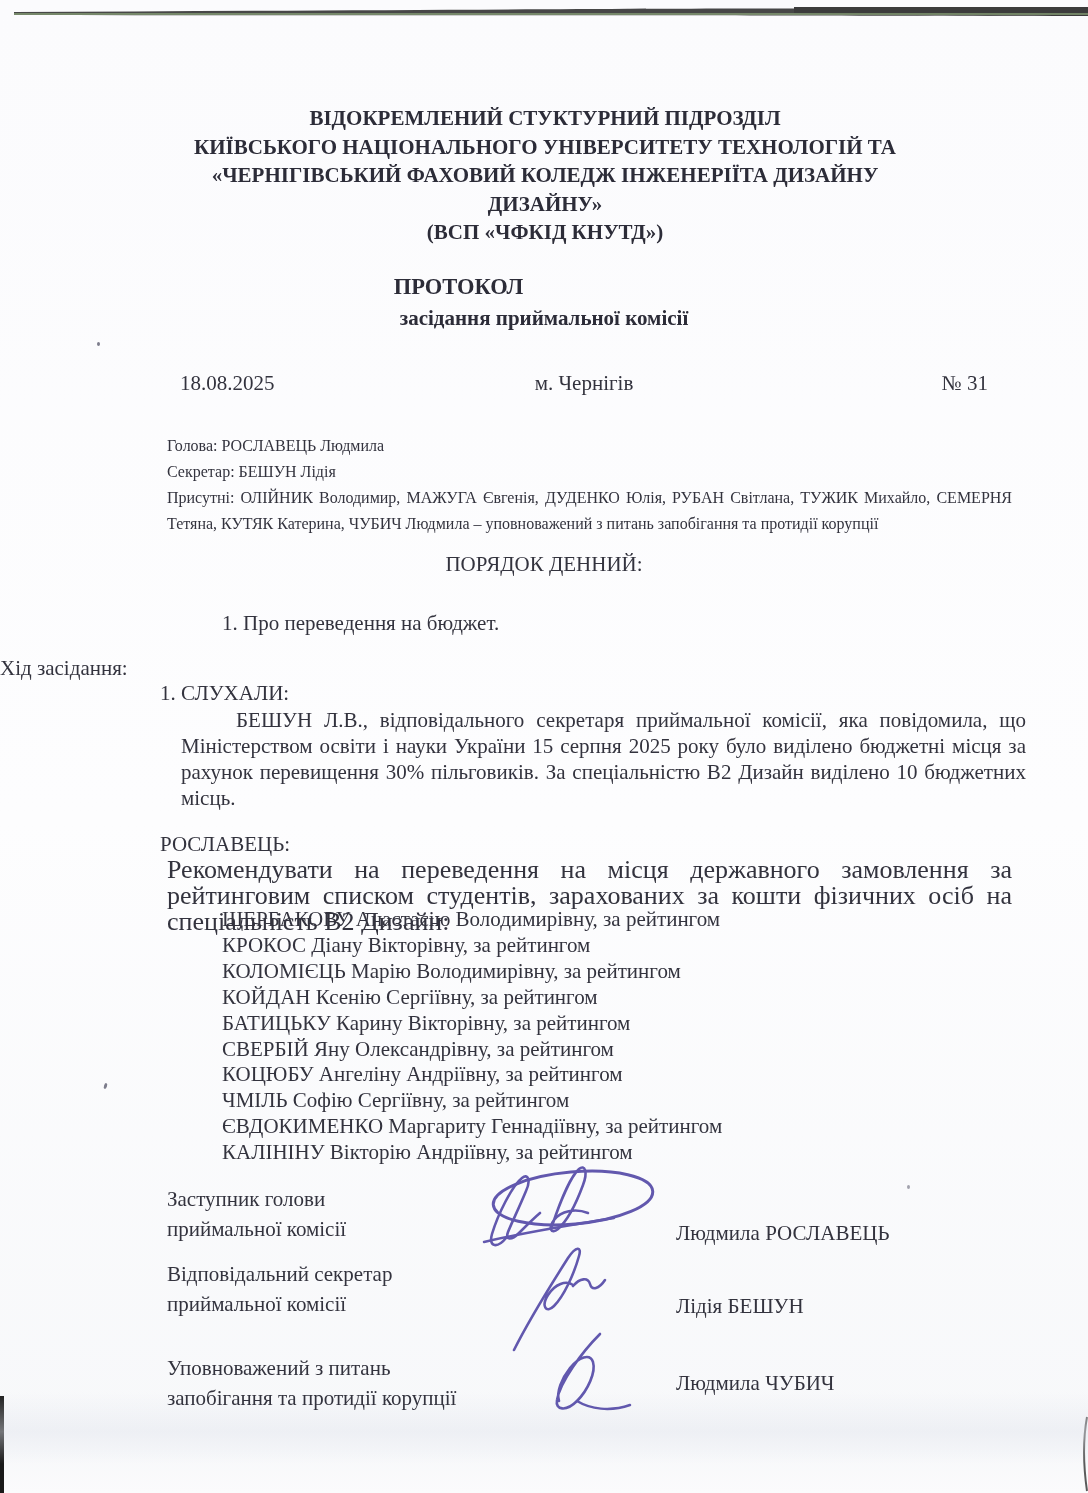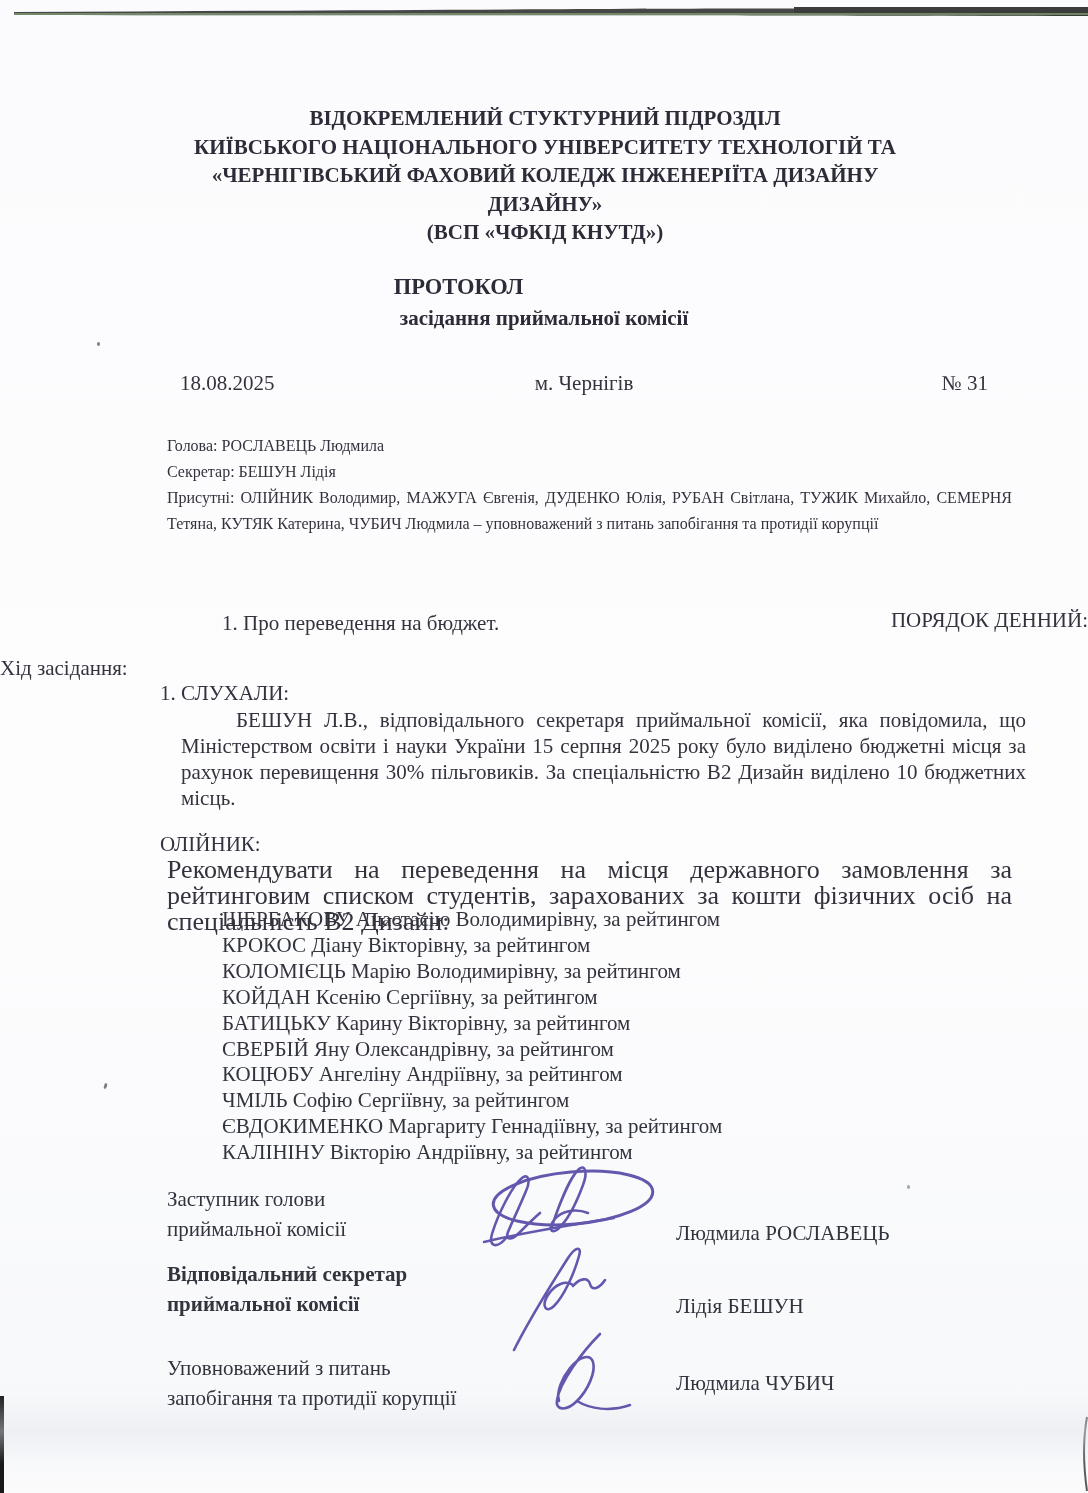--- a/index.html
+++ b/index.html
@@ -33,34 +33,34 @@
   .doc-title{left:0;top:274px;width:917px;text-align:center;font-weight:bold;font-size:22.5px;color:#2c2c38;}
   .doc-subtitle{left:0;top:306px;width:1088px;text-align:center;font-weight:bold;font-size:21px;color:#2c2c38;}
   .meta-row{left:167px;top:371px;width:843px;display:flex;font-size:21px;}
   .meta-date{width:220px;padding-left:13px;}
   .meta-city{flex:1;text-align:center;}
   .meta-num{width:220px;text-align:right;padding-right:22px;}
 
   .attendees{left:167px;top:433px;width:845px;font-size:16px;line-height:26px;}
   .present-par{text-align:justify;}
 
-  .agenda-heading{left:0;top:608px;width:1088px;text-align:right;font-size:21px;}
+  .agenda-heading{left:0;top:552px;width:1088px;text-align:center;font-size:21px;}
   .agenda-item{left:222px;top:611px;font-size:21px;}
   .proc-heading{left:0;top:656px;width:932px;font-size:21px;}
   .heard-label{left:160px;top:681px;font-size:21px;}
   .heard-text{left:181px;top:707px;width:845px;font-size:21px;line-height:26px;
     text-align:justify;text-indent:55px;margin:0;}
   .resolved-label{left:160px;top:832px;font-size:21px;}
   .resolved-intro{left:167px;top:857px;width:845px;font-size:26px;line-height:26px;text-align:justify;margin:0;}
   .students{left:222px;top:907px;font-size:21px;line-height:25.9px;}
 
   .sig-label{left:167px;width:330px;font-size:21px;line-height:30px;}
   .sig-name{left:676px;font-size:21px;}
   .r1l{top:1184px;} .r1n{top:1221px;}
-  .r2l{top:1259px;font-weight:bold;} .r2n{top:1294px;font-family:Liberation Serif, serif;}
+  .r2l{top:1259px;} .r2n{top:1294px;font-family:Liberation Serif, serif;}
   .r3l{top:1337px;margin-top:16px;} .r3n{top:1371px;}
   .sig-ink{left:478px;top:1158px;}
 </style>
 </head>
 <body>
 
 <div class="page">
 
   <svg class="abs scan-top" width="1074" height="14" viewBox="0 0 1074 14">
     <path d="M0,5 C300,3.5 600,1.5 790,1.5 C920,1.5 1010,1 1074,0 L1074,8 C1000,8 920,9 790,8.5 C600,8 300,8.5 0,8 Z" fill="#474747"></path>
@@ -98,21 +98,21 @@
     <div>Секретар: БЕШУН Лідія</div>
     <div class="present-par">Присутні: ОЛІЙНИК Володимир, МАЖУГА Євгенія, ДУДЕНКО Юлія, РУБАН Світлана, ТУЖИК Михайло, СЕМЕРНЯ Тетяна, КУТЯК Катерина, ЧУБИЧ Людмила – уповноважений з питань запобігання та протидії корупції</div>
   </div>
 
   <div class="abs agenda-heading">ПОРЯДОК ДЕННИЙ:</div>
   <div class="abs agenda-item">1. Про переведення на бюджет.</div>
 
   <div class="abs proc-heading">Хід засідання:</div>
   <div class="abs heard-label">1. СЛУХАЛИ:</div>
   <p class="abs heard-text">БЕШУН Л.В., відповідального секретаря приймальної комісії, яка повідомила, що Міністерством освіти і науки України 15 серпня 2025 року було виділено бюджетні місця за рахунок перевищення 30% пільговиків. За спеціальністю В2 Дизайн виділено 10 бюджетних місць.</p>
-  <div class="abs resolved-label">ОЛІЙНИК:</div>
+  <div class="abs resolved-label">РОСЛАВЕЦЬ:</div>
   <p class="abs resolved-intro">Рекомендувати на переведення на місця державного замовлення за рейтинговим списком студентів, зарахованих за кошти фізичних осіб на спеціальність В2 Дизайн:</p>
 
   <div class="abs students">
     <div>ЩЕРБАКОВУ Анастасію Володимирівну, за рейтингом</div>
     <div>КРОКОС Діану Вікторівну, за рейтингом</div>
     <div>КОЛОМІЄЦЬ Марію Володимирівну, за рейтингом</div>
     <div>КОЙДАН Ксенію Сергіївну, за рейтингом</div>
     <div>БАТИЦЬКУ Карину Вікторівну, за рейтингом</div>
     <div>СВЕРБІЙ Яну Олександрівну, за рейтингом</div>
     <div>КОЦЮБУ Ангеліну Андріївну, за рейтингом</div>

